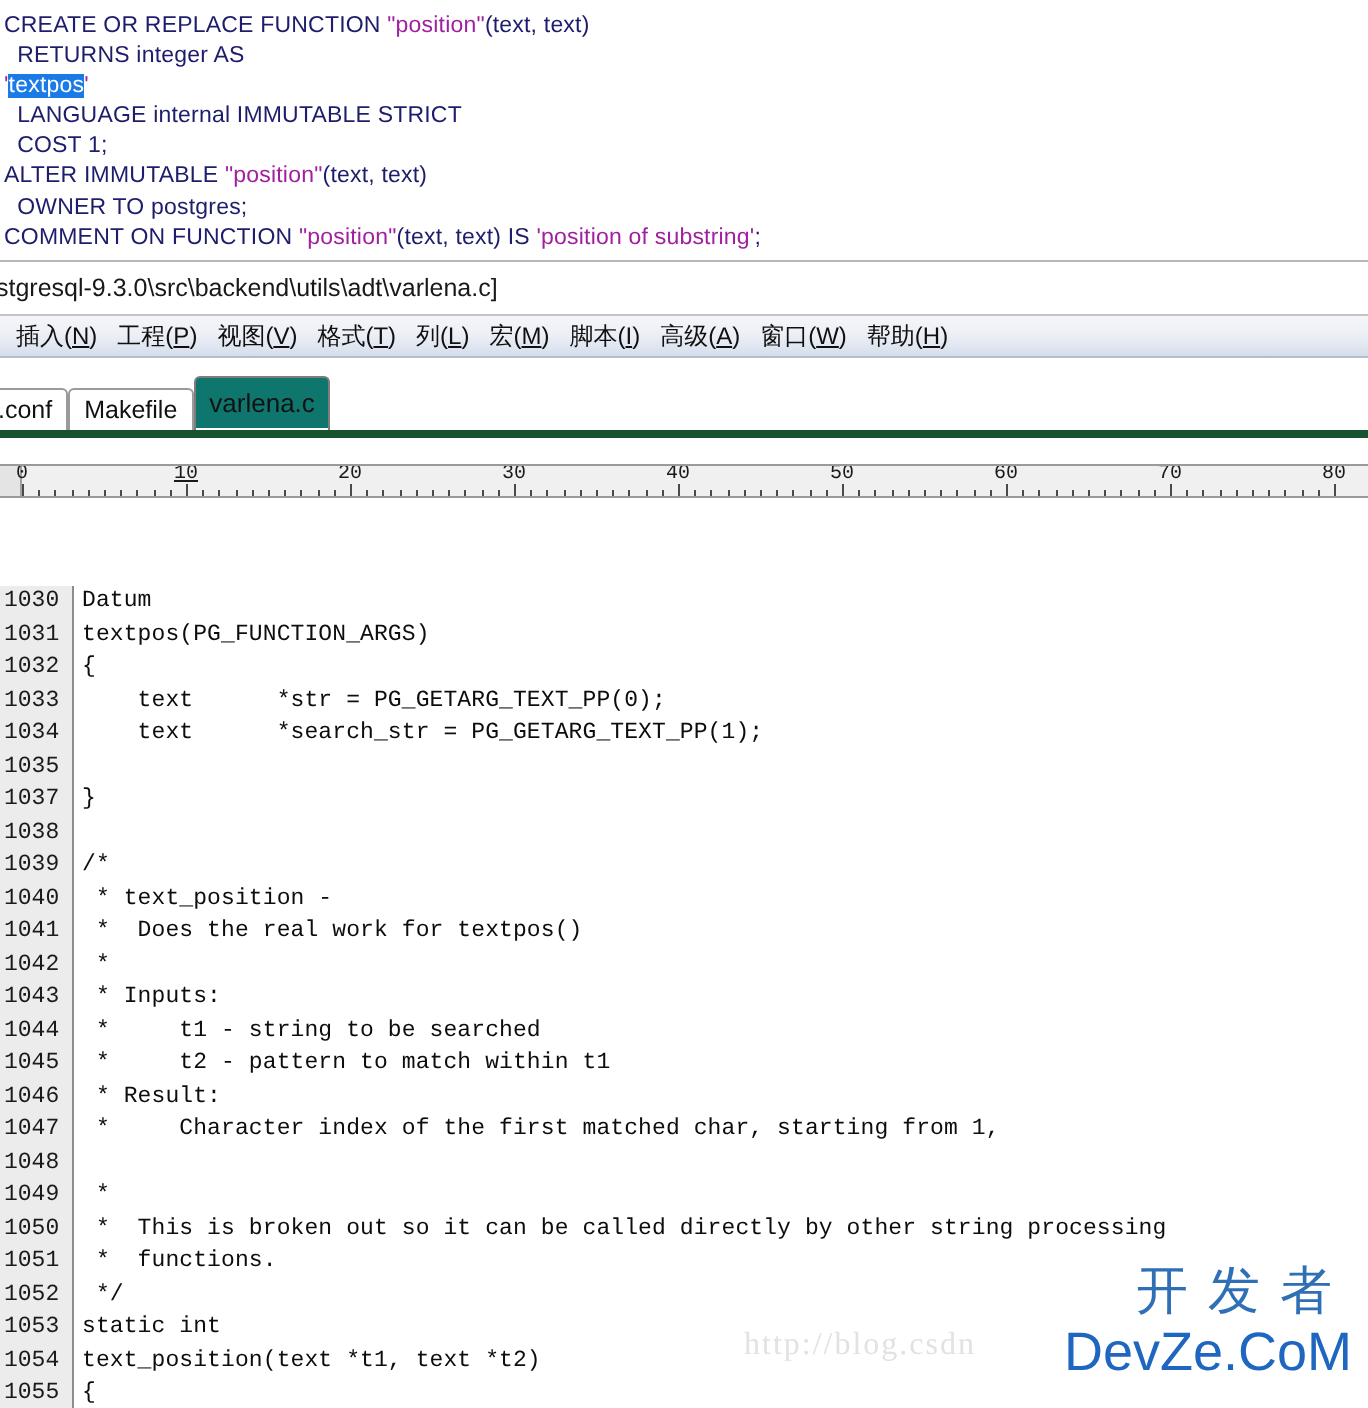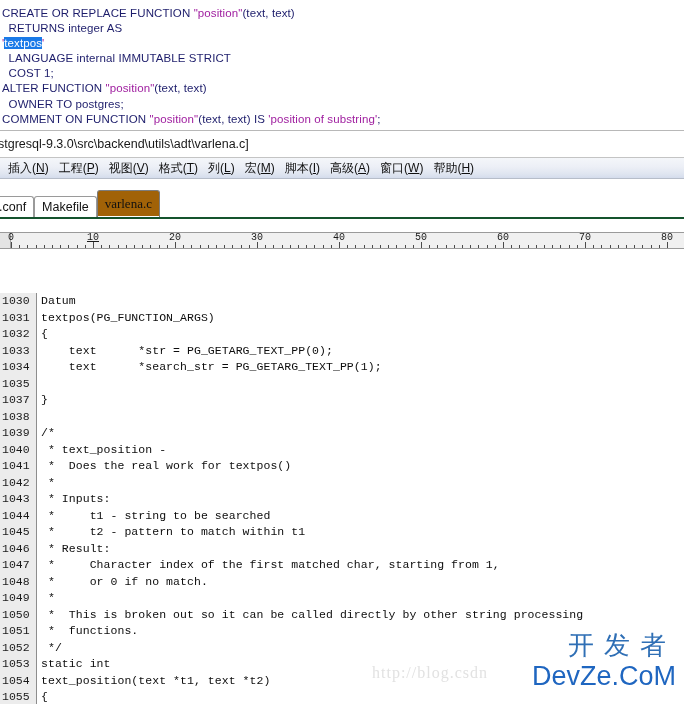--- a/index.html
+++ b/index.html
@@ -92,21 +92,21 @@
   .tab-bar {
     position: absolute;
     left: 0; top: 179px;
     width: 684px;
     height: 40px;
     background: #ffffff;
     box-sizing: border-box;
     display: flex;
     align-items: flex-end;
     overflow: hidden;
-    border-bottom: 2px solid #14532d;
+    border-bottom: 4px solid #14532d;
   }
   .tab {
     font-family: "Liberation Sans", sans-serif;
     font-size: 12.5px;
     color: #111111;
     height: 21px;
     line-height: 21px;
     padding: 0 7px;
     background: #ffffff;
     border-left: 1px solid #9a9a9a;
@@ -120,24 +120,23 @@
     cursor: default;
   }
   .tab.first {
     margin-left: -8px;
     border-left: none;
   }
   .tab.active {
     height: 27px;
     line-height: 25px;
     z-index: 3;
-    background: #a16207;
+    background: #0f766e;
     border-color: #7d7d7d;
     font-size: 13px;
-    font-family: Liberation Serif, serif;
   }
   .tab.active:after {
     content: "";
     position: absolute;
     left: 0; right: 0; bottom: -1px;
     height: 2px;
     background: #ffffff;
   }
 
   
@@ -277,21 +276,21 @@
 </head>
 <body>
 
 <div class="sql-pane">
   <div id="sql-lines">
       <div class="sql-line"><span>CREATE OR REPLACE FUNCTION </span><span class="sql-str">"position"</span><span>(text, text)</span></div>
       <div class="sql-line"><span>  RETURNS integer AS</span></div>
       <div class="sql-line"><span class="sql-str">'</span><span class="sql-sel">textpos</span><span class="sql-str">'</span></div>
       <div class="sql-line"><span>  LANGUAGE internal IMMUTABLE STRICT</span></div>
       <div class="sql-line"><span>  COST 1;</span></div>
-      <div class="sql-line"><span>ALTER FUNCTION </span><span class="sql-str">"position"</span><span>(text, text)</span></div>
+      <div class="sql-line"><span>ALTER IMMUTABLE </span><span class="sql-str">"position"</span><span>(text, text)</span></div>
       <div class="sql-line"><span>  OWNER TO postgres;</span></div>
       <div class="sql-line"><span>COMMENT ON FUNCTION </span><span class="sql-str">"position"</span><span>(text, text) IS </span><span class="sql-str">'position of substring'</span><span>;</span></div>
     </div>
 </div>
 
 <div class="title-bar">
   <span class="title-text">stgresql-9.3.0\src\backend\utils\adt\varlena.c]</span>
 </div>
 
 <div class="menu-bar">
@@ -426,21 +425,21 @@
       <div class="code-row"><span class="ln">1038</span><span class="ctext"><span></span></span></div>
       <div class="code-row"><span class="ln">1039</span><span class="ctext"><span>/*</span></span></div>
       <div class="code-row"><span class="ln">1040</span><span class="ctext"><span> * text_position -</span></span></div>
       <div class="code-row"><span class="ln">1041</span><span class="ctext"><span> *  Does the real work for textpos()</span></span></div>
       <div class="code-row"><span class="ln">1042</span><span class="ctext"><span> *</span></span></div>
       <div class="code-row"><span class="ln">1043</span><span class="ctext"><span> * Inputs:</span></span></div>
       <div class="code-row"><span class="ln">1044</span><span class="ctext"><span> *     t1 - string to be searched</span></span></div>
       <div class="code-row"><span class="ln">1045</span><span class="ctext"><span> *     t2 - pattern to match within t1</span></span></div>
       <div class="code-row"><span class="ln">1046</span><span class="ctext"><span> * Result:</span></span></div>
       <div class="code-row"><span class="ln">1047</span><span class="ctext"><span> *     Character index of the first matched char, starting from 1,</span></span></div>
-      <div class="code-row"><span class="ln">1048</span><span class="ctext"><span> *     or 0 if no match.</span></span></div>
+      <div class="code-row"><span class="ln">1048</span></div>
       <div class="code-row"><span class="ln">1049</span><span class="ctext"><span> *</span></span></div>
       <div class="code-row"><span class="ln">1050</span><span class="ctext"><span> *  This is broken out so it can be called directly by other string processing</span></span></div>
       <div class="code-row"><span class="ln">1051</span><span class="ctext"><span> *  functions.</span></span></div>
       <div class="code-row"><span class="ln">1052</span><span class="ctext"><span> */</span></span></div>
       <div class="code-row"><span class="ln">1053</span><span class="ctext"><span>static int</span></span></div>
       <div class="code-row"><span class="ln">1054</span><span class="ctext"><span>text_position(text *t1, text *t2)</span></span></div>
       <div class="code-row"><span class="ln">1055</span><span class="ctext"><span>{</span></span></div>
       <div class="code-row"><span class="ln">1057</span><span class="ctext"><span>  int      result;</span></span></div>
     </div>
 </div>

